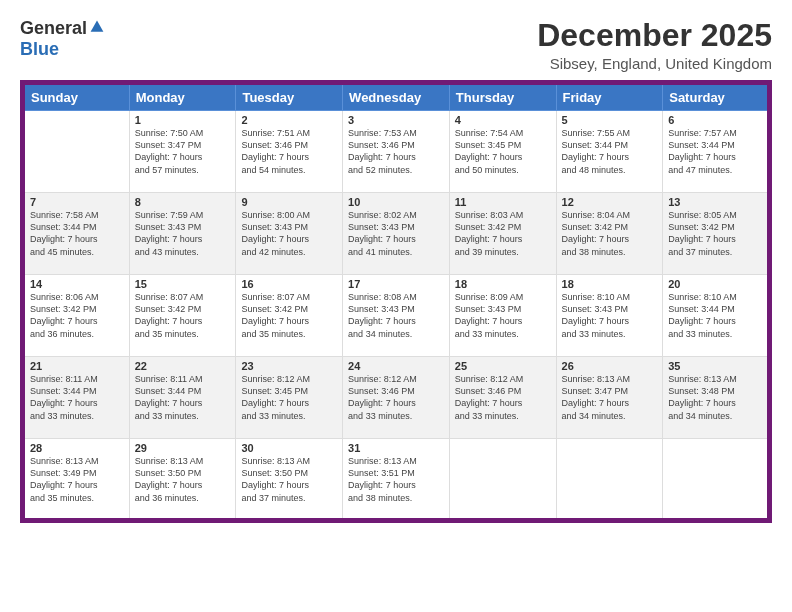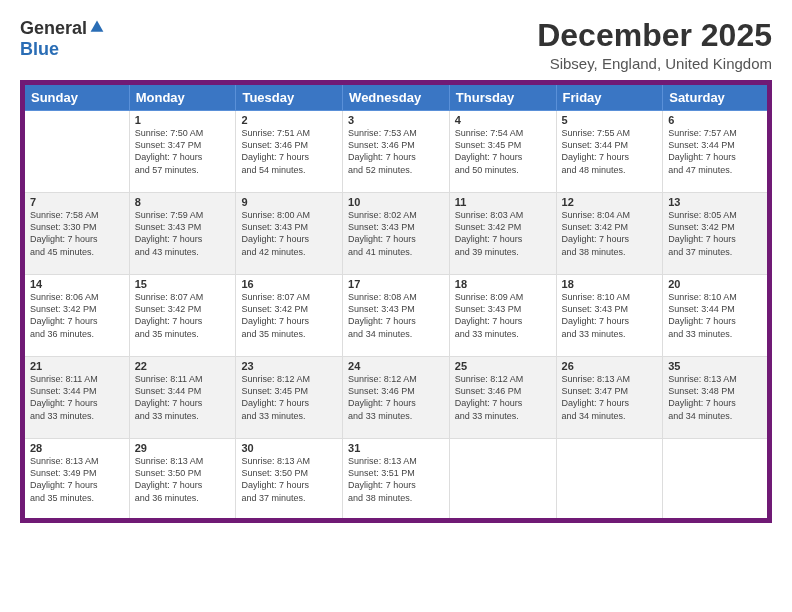--- a/index.html
+++ b/index.html
@@ -182,21 +182,21 @@
             <div class="cell-info" style="white-space: pre-line;">Sunrise: 7:57 AM
 Sunset: 3:44 PM
 Daylight: 7 hours
 and 47 minutes.</div>
           </td>
         </tr>
         <tr class="row-shaded">
           <td>
             <span class="day-num">7</span>
             <div class="cell-info" style="white-space: pre-line;">Sunrise: 7:58 AM
-Sunset: 3:30 PM
+Sunset: 3:44 PM
 Daylight: 7 hours
 and 45 minutes.</div>
           </td>
           <td>
             <span class="day-num">8</span>
             <div class="cell-info" style="white-space: pre-line;">Sunrise: 7:59 AM
 Sunset: 3:43 PM
 Daylight: 7 hours
 and 43 minutes.</div>
           </td>

